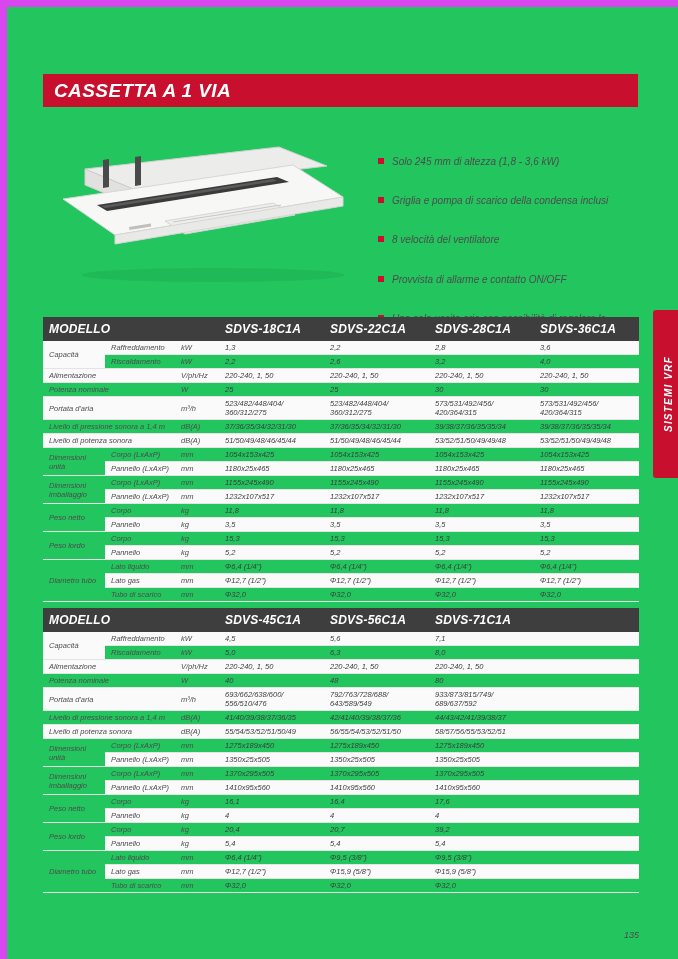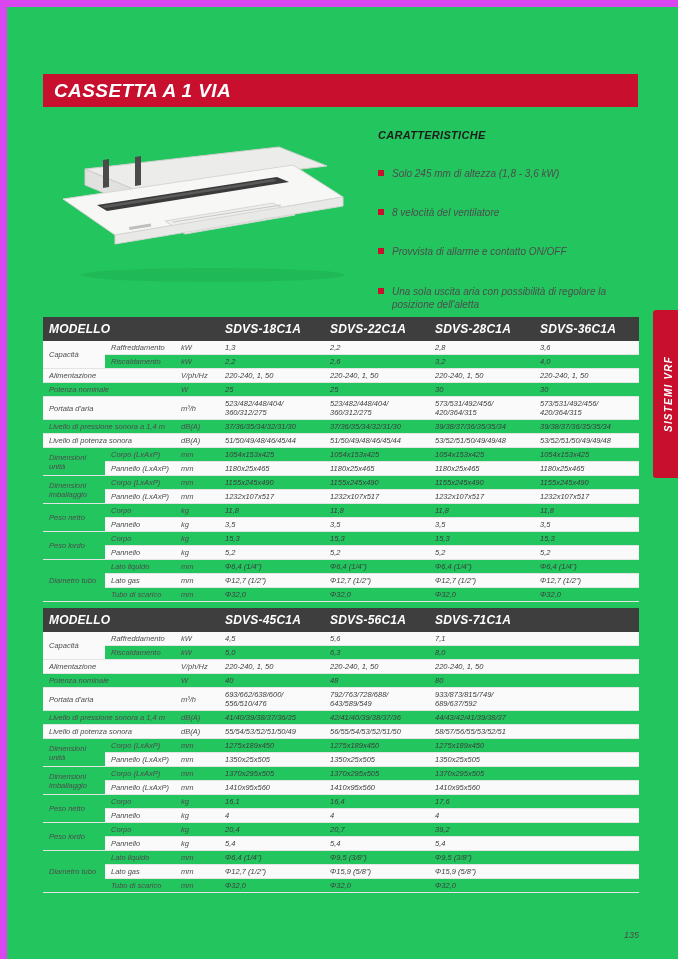--- a/index.html
+++ b/index.html
@@ -66,25 +66,28 @@
       <line x1="136" y1="106" x2="244" y2="89" stroke="#c7c7c5" stroke-width="1"></line>
       <line x1="140" y1="109" x2="248" y2="92" stroke="#c7c7c5" stroke-width="1"></line>
       <line x1="144" y1="112" x2="251" y2="95" stroke="#c7c7c5" stroke-width="1"></line>
 
       <polygon points="74,116 302,78 302,87 74,125" fill="#e9e9e7" stroke="#d6d6d4" stroke-width="1"></polygon>
       <rect x="88" y="108" width="22" height="3" fill="#bfbfbd" transform="rotate(-9 88 108)"></rect>
     </svg>
   </div>
 
   <section class="features">
-    <h2>CARATTERISTICHE</h2>
     <ul class="features-list">
         <li>
           <span class="bullet"></span>
           <span>Solo 245 mm di altezza (1,8 - 3,6 kW)</span>
+        </li>
+        <li>
+          <span class="bullet"></span>
+          <span>Griglia e pompa di scarico della condensa inclusi</span>
         </li>
         <li>
           <span class="bullet"></span>
           <span>8 velocità del ventilatore</span>
         </li>
         <li>
           <span class="bullet"></span>
           <span>Provvista di allarme e contatto ON/OFF</span>
         </li>
         <li>

